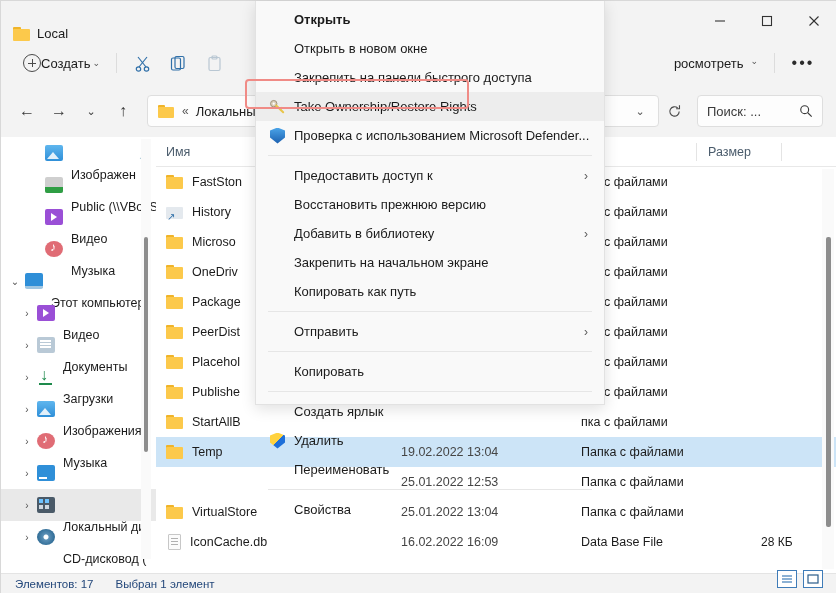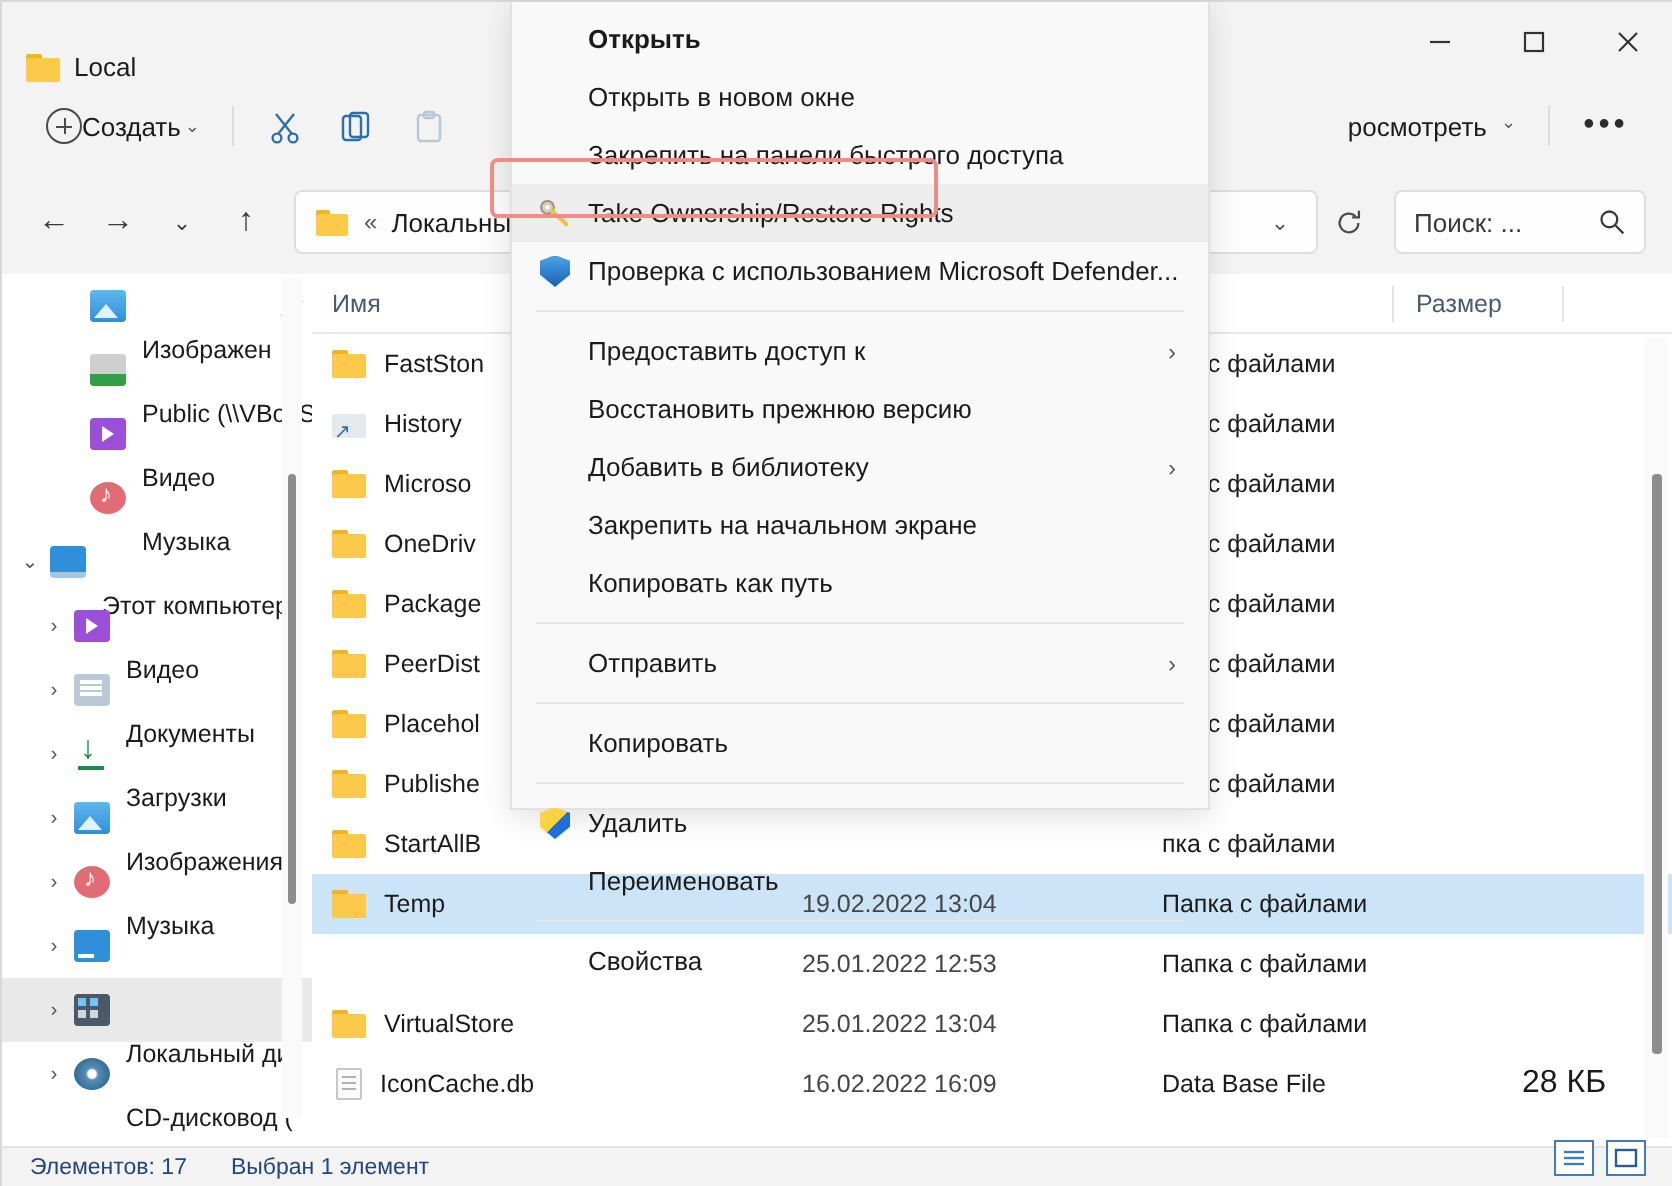--- a/index.html
+++ b/index.html
@@ -250,21 +250,21 @@
     width: 13px; height: 16px; margin-left: 2px;
   }
   .f-ico.file::after {
     content: ""; position: absolute; left: 2px; top: 3px; width: 7px;
     height: 1px; background: #b0b0b0;
     box-shadow: 0 3px 0 #b0b0b0, 0 6px 0 #b0b0b0;
   }
   .cname { font-size: 12.5px; color: #1b1b1b; white-space: nowrap; }
   .cdate { position: absolute; left: 245px; font-size: 12.5px; color: #454545; }
   .ctype { position: absolute; left: 425px; font-size: 12.5px; color: #1b1b1b; }
-  .csize { position: absolute; left: 605px; font-size: 16px; color: #1b1b1b; }
+  .csize { position: absolute; left: 605px; font-size: 12px; color: #1b1b1b; }
 
   .fl-sb-track {
     position: absolute; right: 3px; top: 32px; width: 12px; height: 400px;
     background: #fafafa;
   }
   .fl-sb-thumb {
     position: absolute; right: 6px; top: 100px; width: 5px; height: 290px;
     background: #8d8d8d; border-radius: 2px;
   }
 
@@ -742,20 +742,24 @@
         <span class="mi-label">Отправить</span>
         <span class="mi-arrow">›</span>
       </div>
       <div class="mi-sep"></div>
       <div class="mi">
         <span class="mi-ico"></span>
         <span class="mi-label">Копировать</span>
       </div>
       <div class="mi-sep"></div>
       <div class="mi">
+        <span class="mi-ico"></span>
+        <span class="mi-label">Создать ярлык</span>
+      </div>
+      <div class="mi">
         <span class="mi-ico">
           <span class="ico-shield"></span>
         </span>
         <span class="mi-label">Удалить</span>
       </div>
       <div class="mi">
         <span class="mi-ico"></span>
         <span class="mi-label">Переименовать</span>
       </div>
       <div class="mi-sep"></div>

